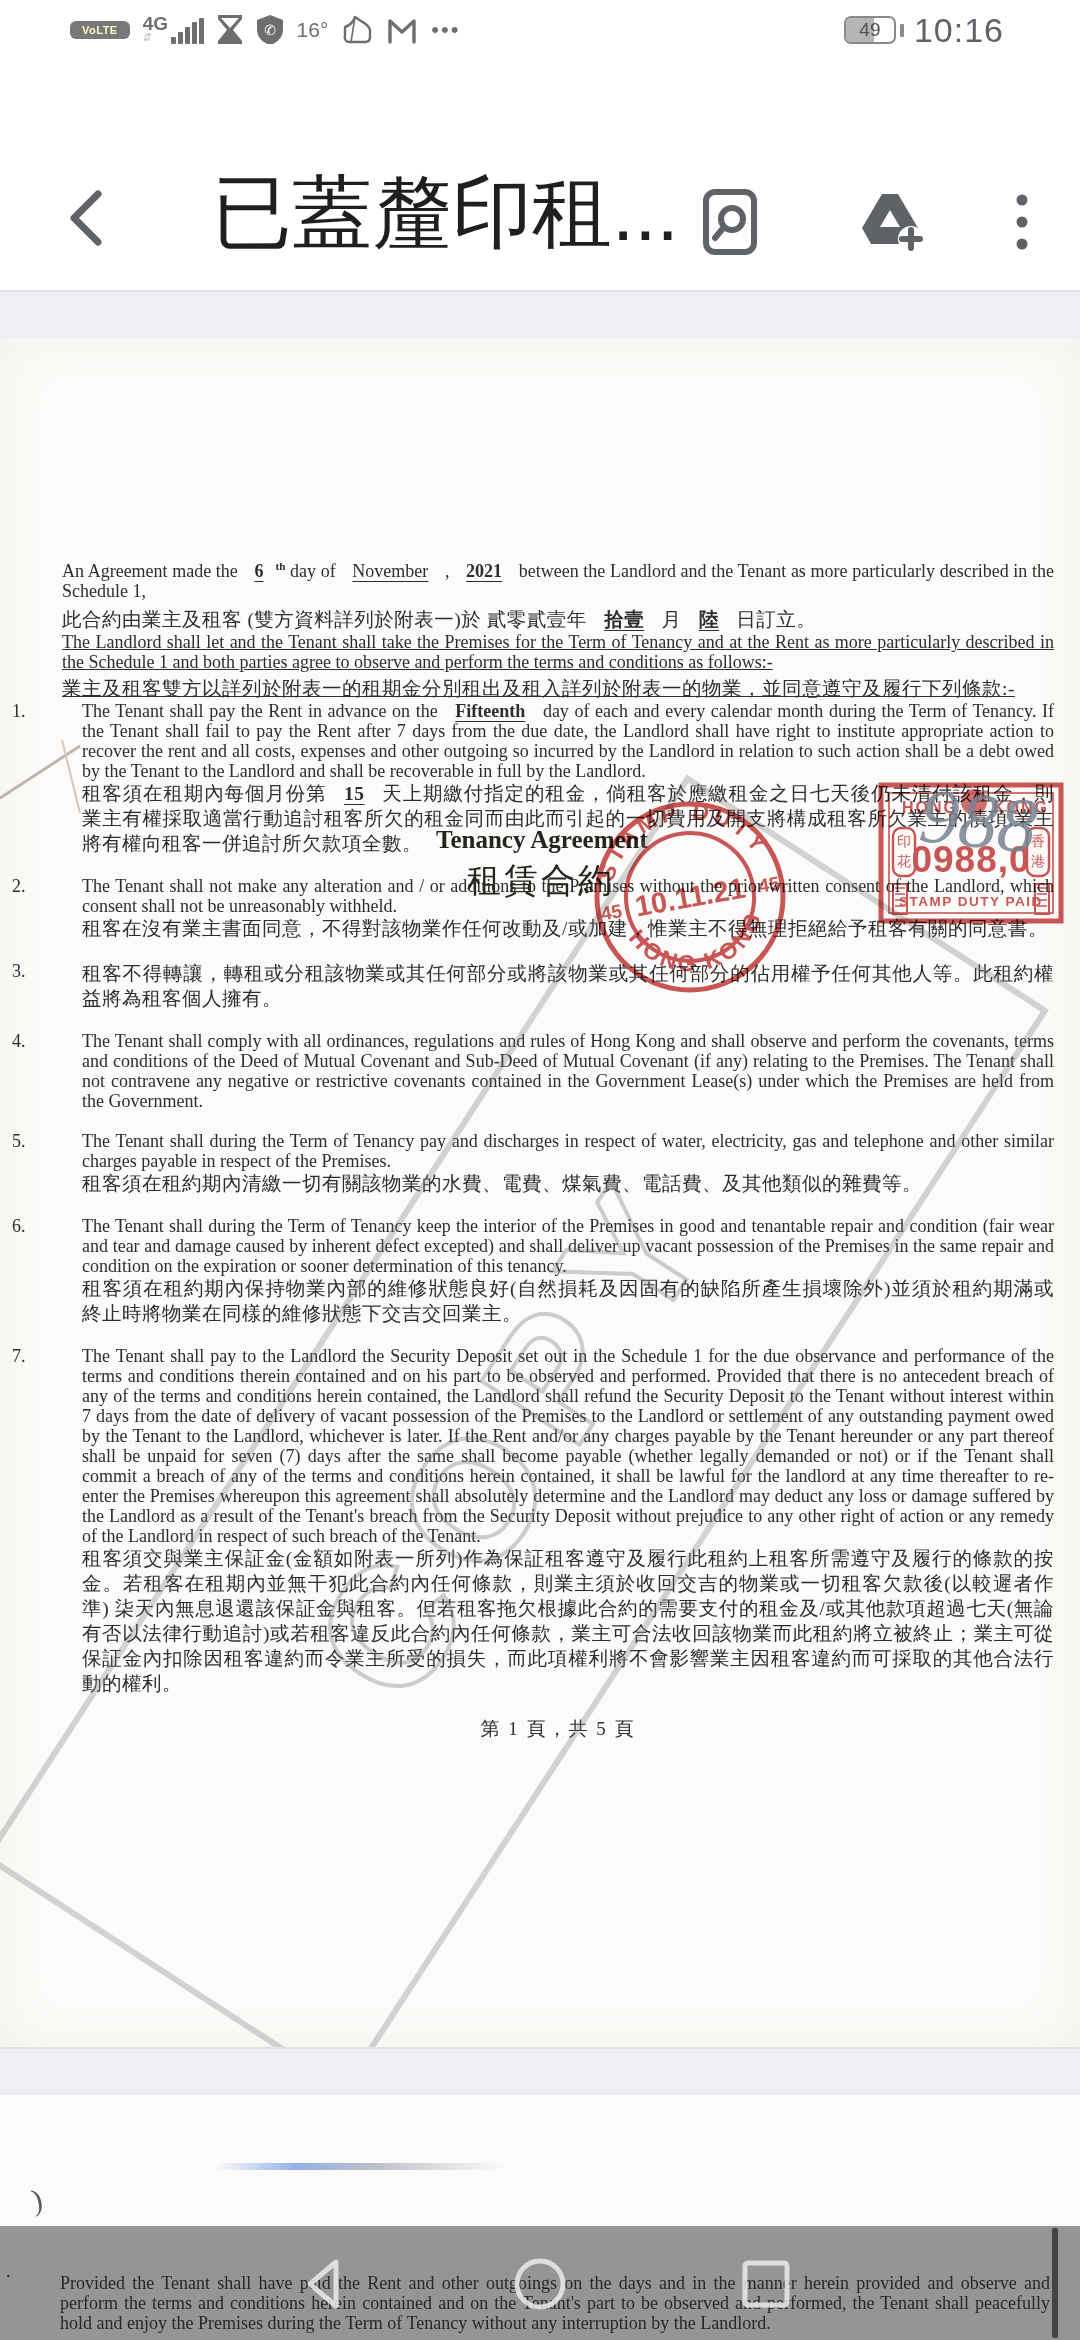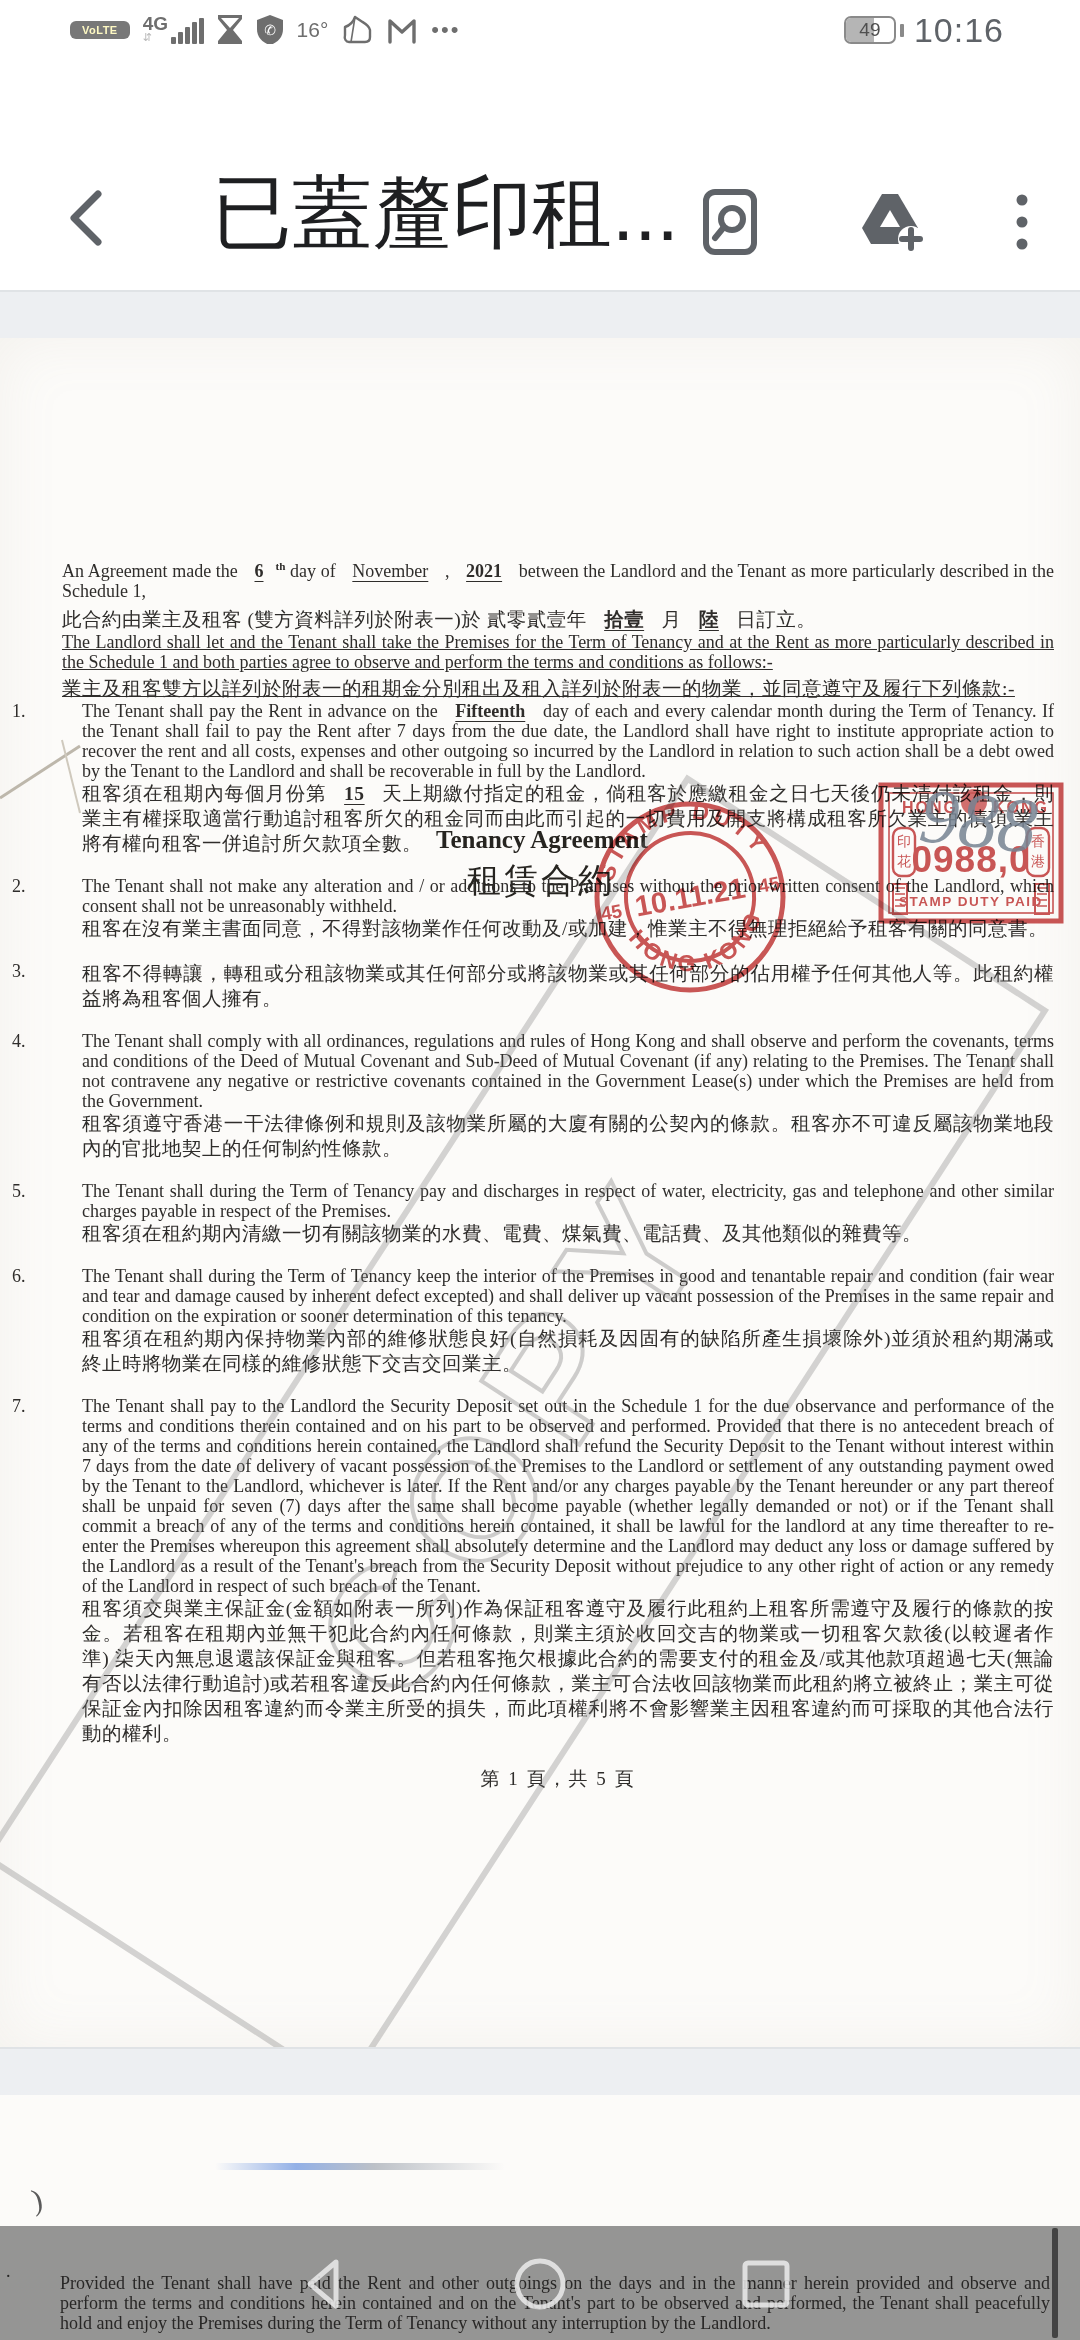--- a/index.html
+++ b/index.html
@@ -251,21 +251,20 @@
   </div>
 
   <div class="clause">
     <span class="num">3.</span>
     <p class="zh">租客不得轉讓，轉租或分租該物業或其任何部分或將該物業或其任何部分的佔用權予任何其他人等。此租約權益將為租客個人擁有。</p>
   </div>
 
   <div class="clause">
     <span class="num">4.</span>
     <p class="en">The Tenant shall comply with all ordinances, regulations and rules of Hong Kong and shall observe and perform the covenants, terms and conditions of the Deed of Mutual Covenant and Sub-Deed of Mutual Covenant (if any) relating to the Premises. The Tenant shall not contravene any negative or restrictive covenants contained in the Government Lease(s) under which the Premises are held from the Government.</p>
-    <p class="zh">租客須遵守香港一干法律條例和規則及該物業所屬的大廈有關的公契內的條款。租客亦不可違反屬該物業地段內的官批地契上的任何制約性條款。</p>
   </div>
 
   <div class="clause">
     <span class="num">5.</span>
     <p class="en">The Tenant shall during the Term of Tenancy pay and discharges in respect of water, electricity, gas and telephone and other similar charges payable in respect of the Premises.</p>
     <p class="zh">租客須在租約期內清繳一切有關該物業的水費、電費、煤氣費、電話費、及其他類似的雜費等。</p>
   </div>
 
   <div class="clause">
     <span class="num">6.</span>

